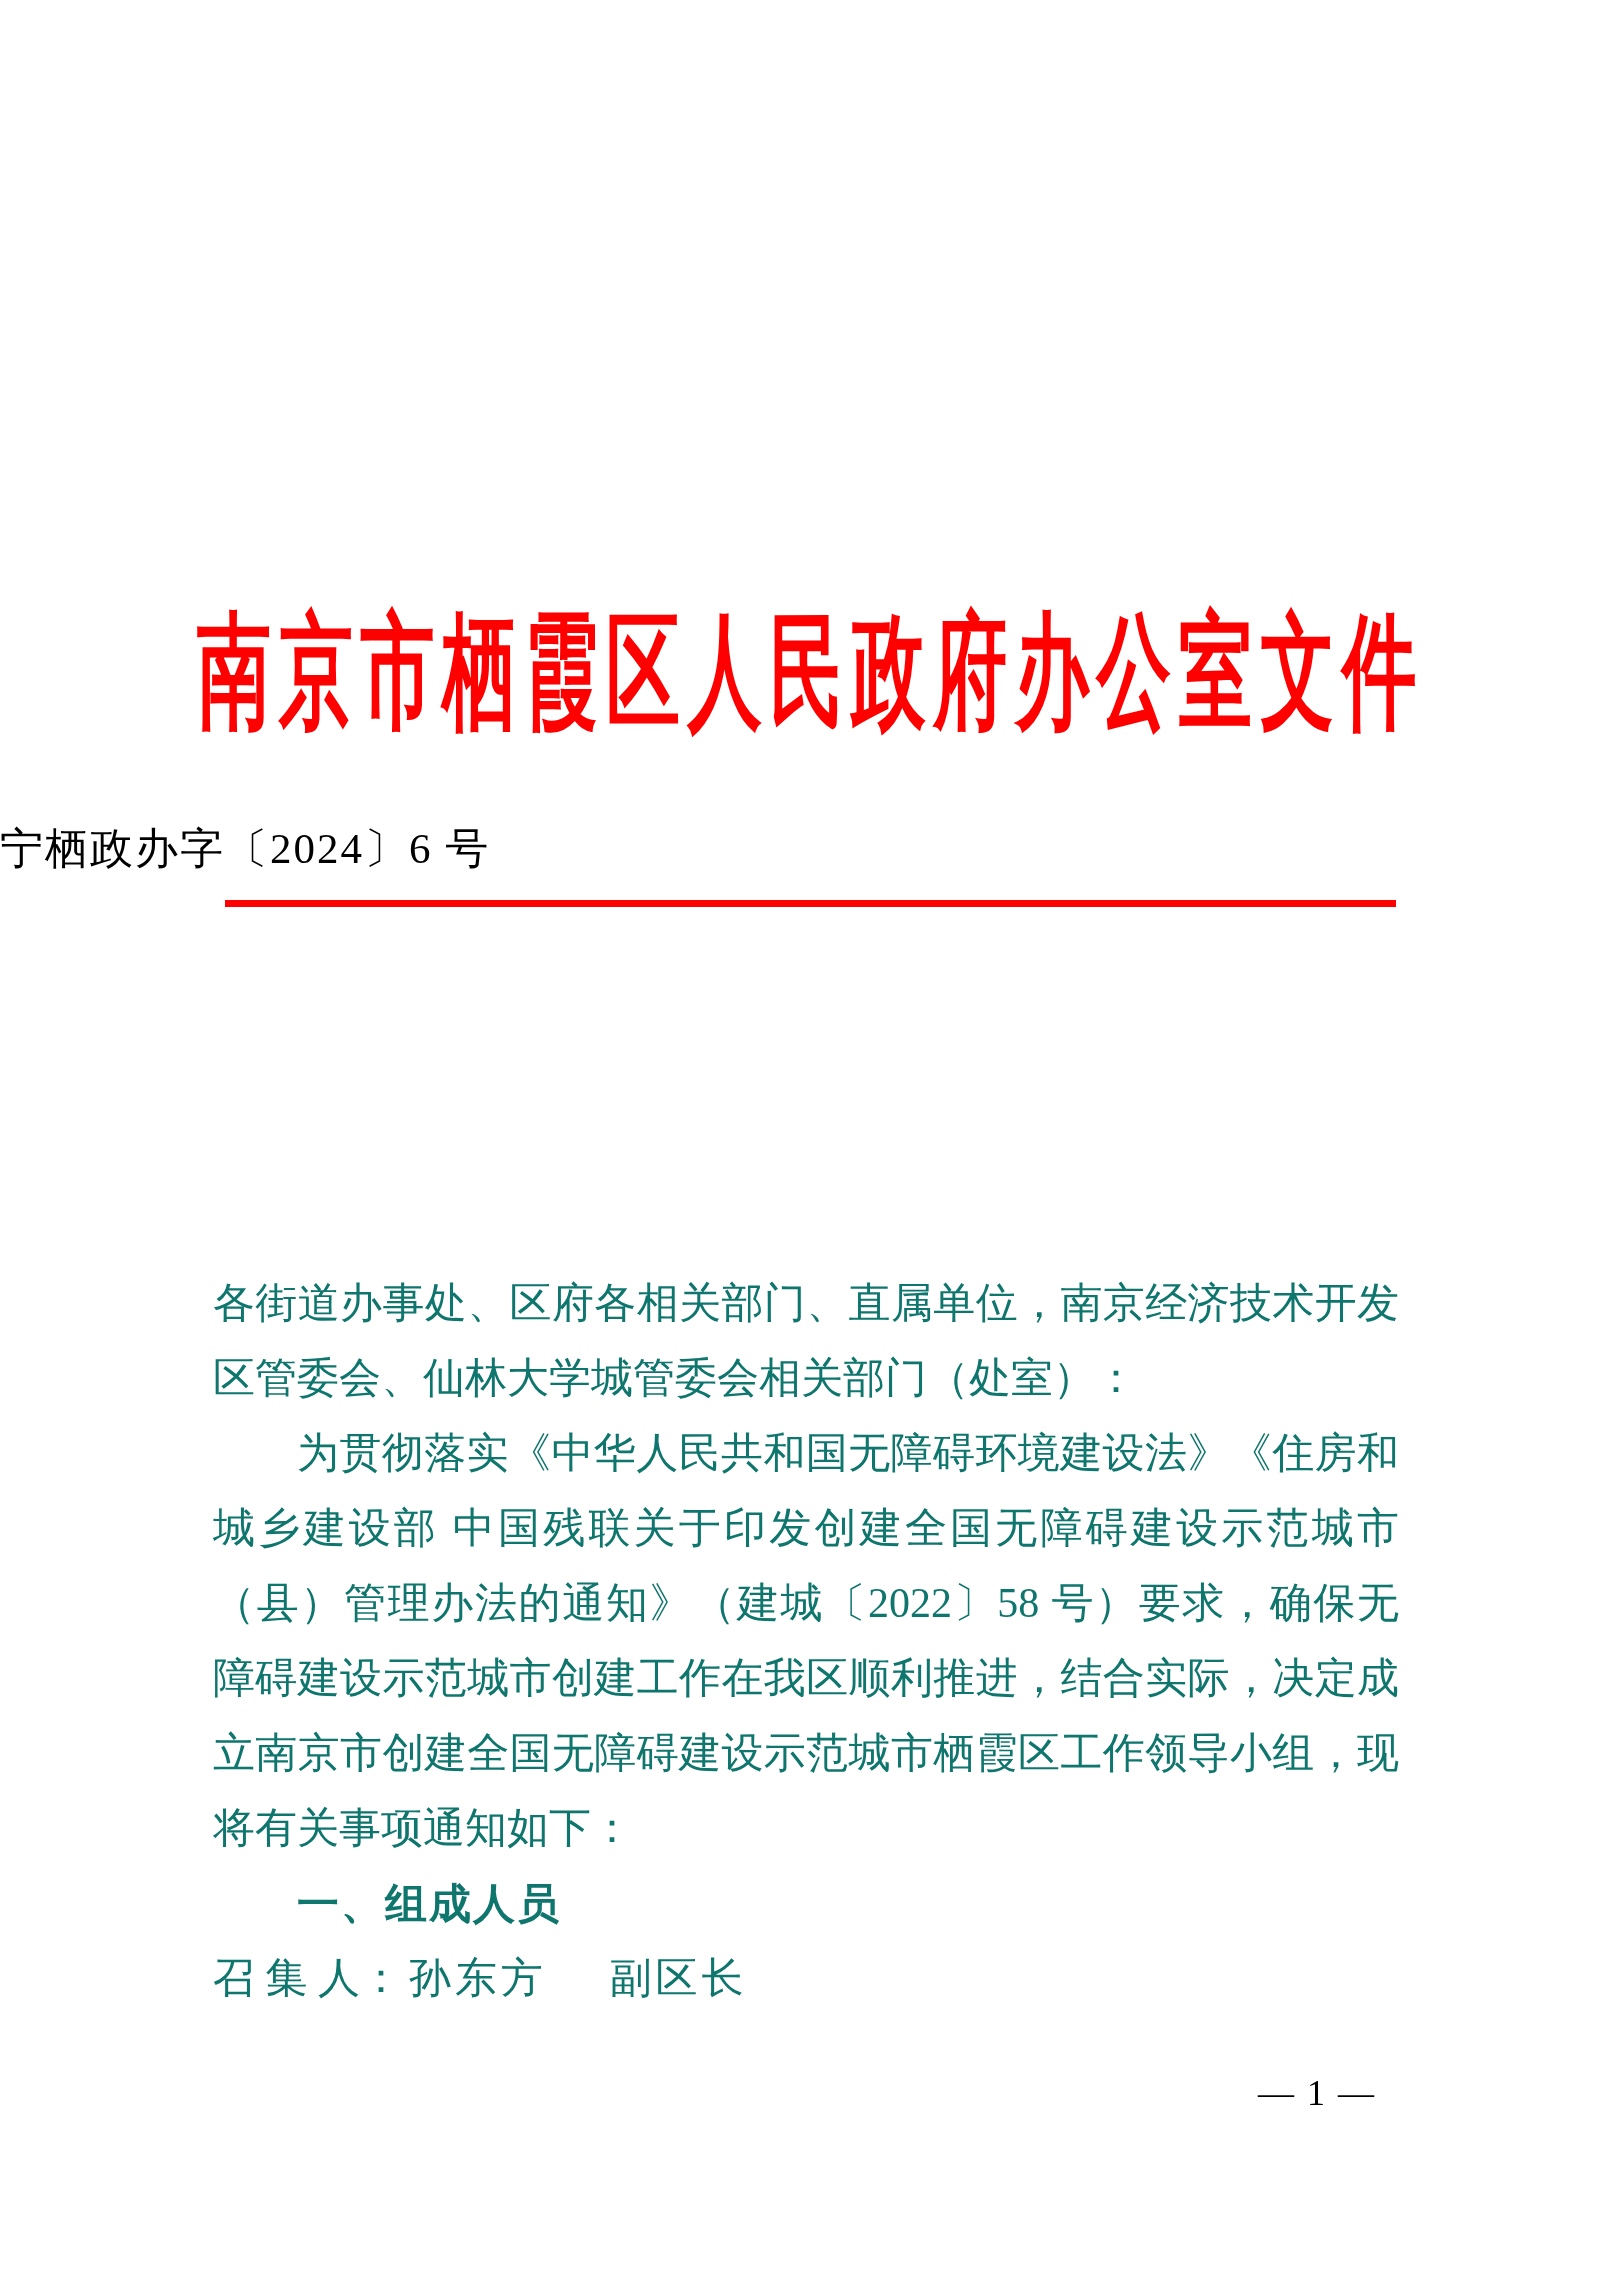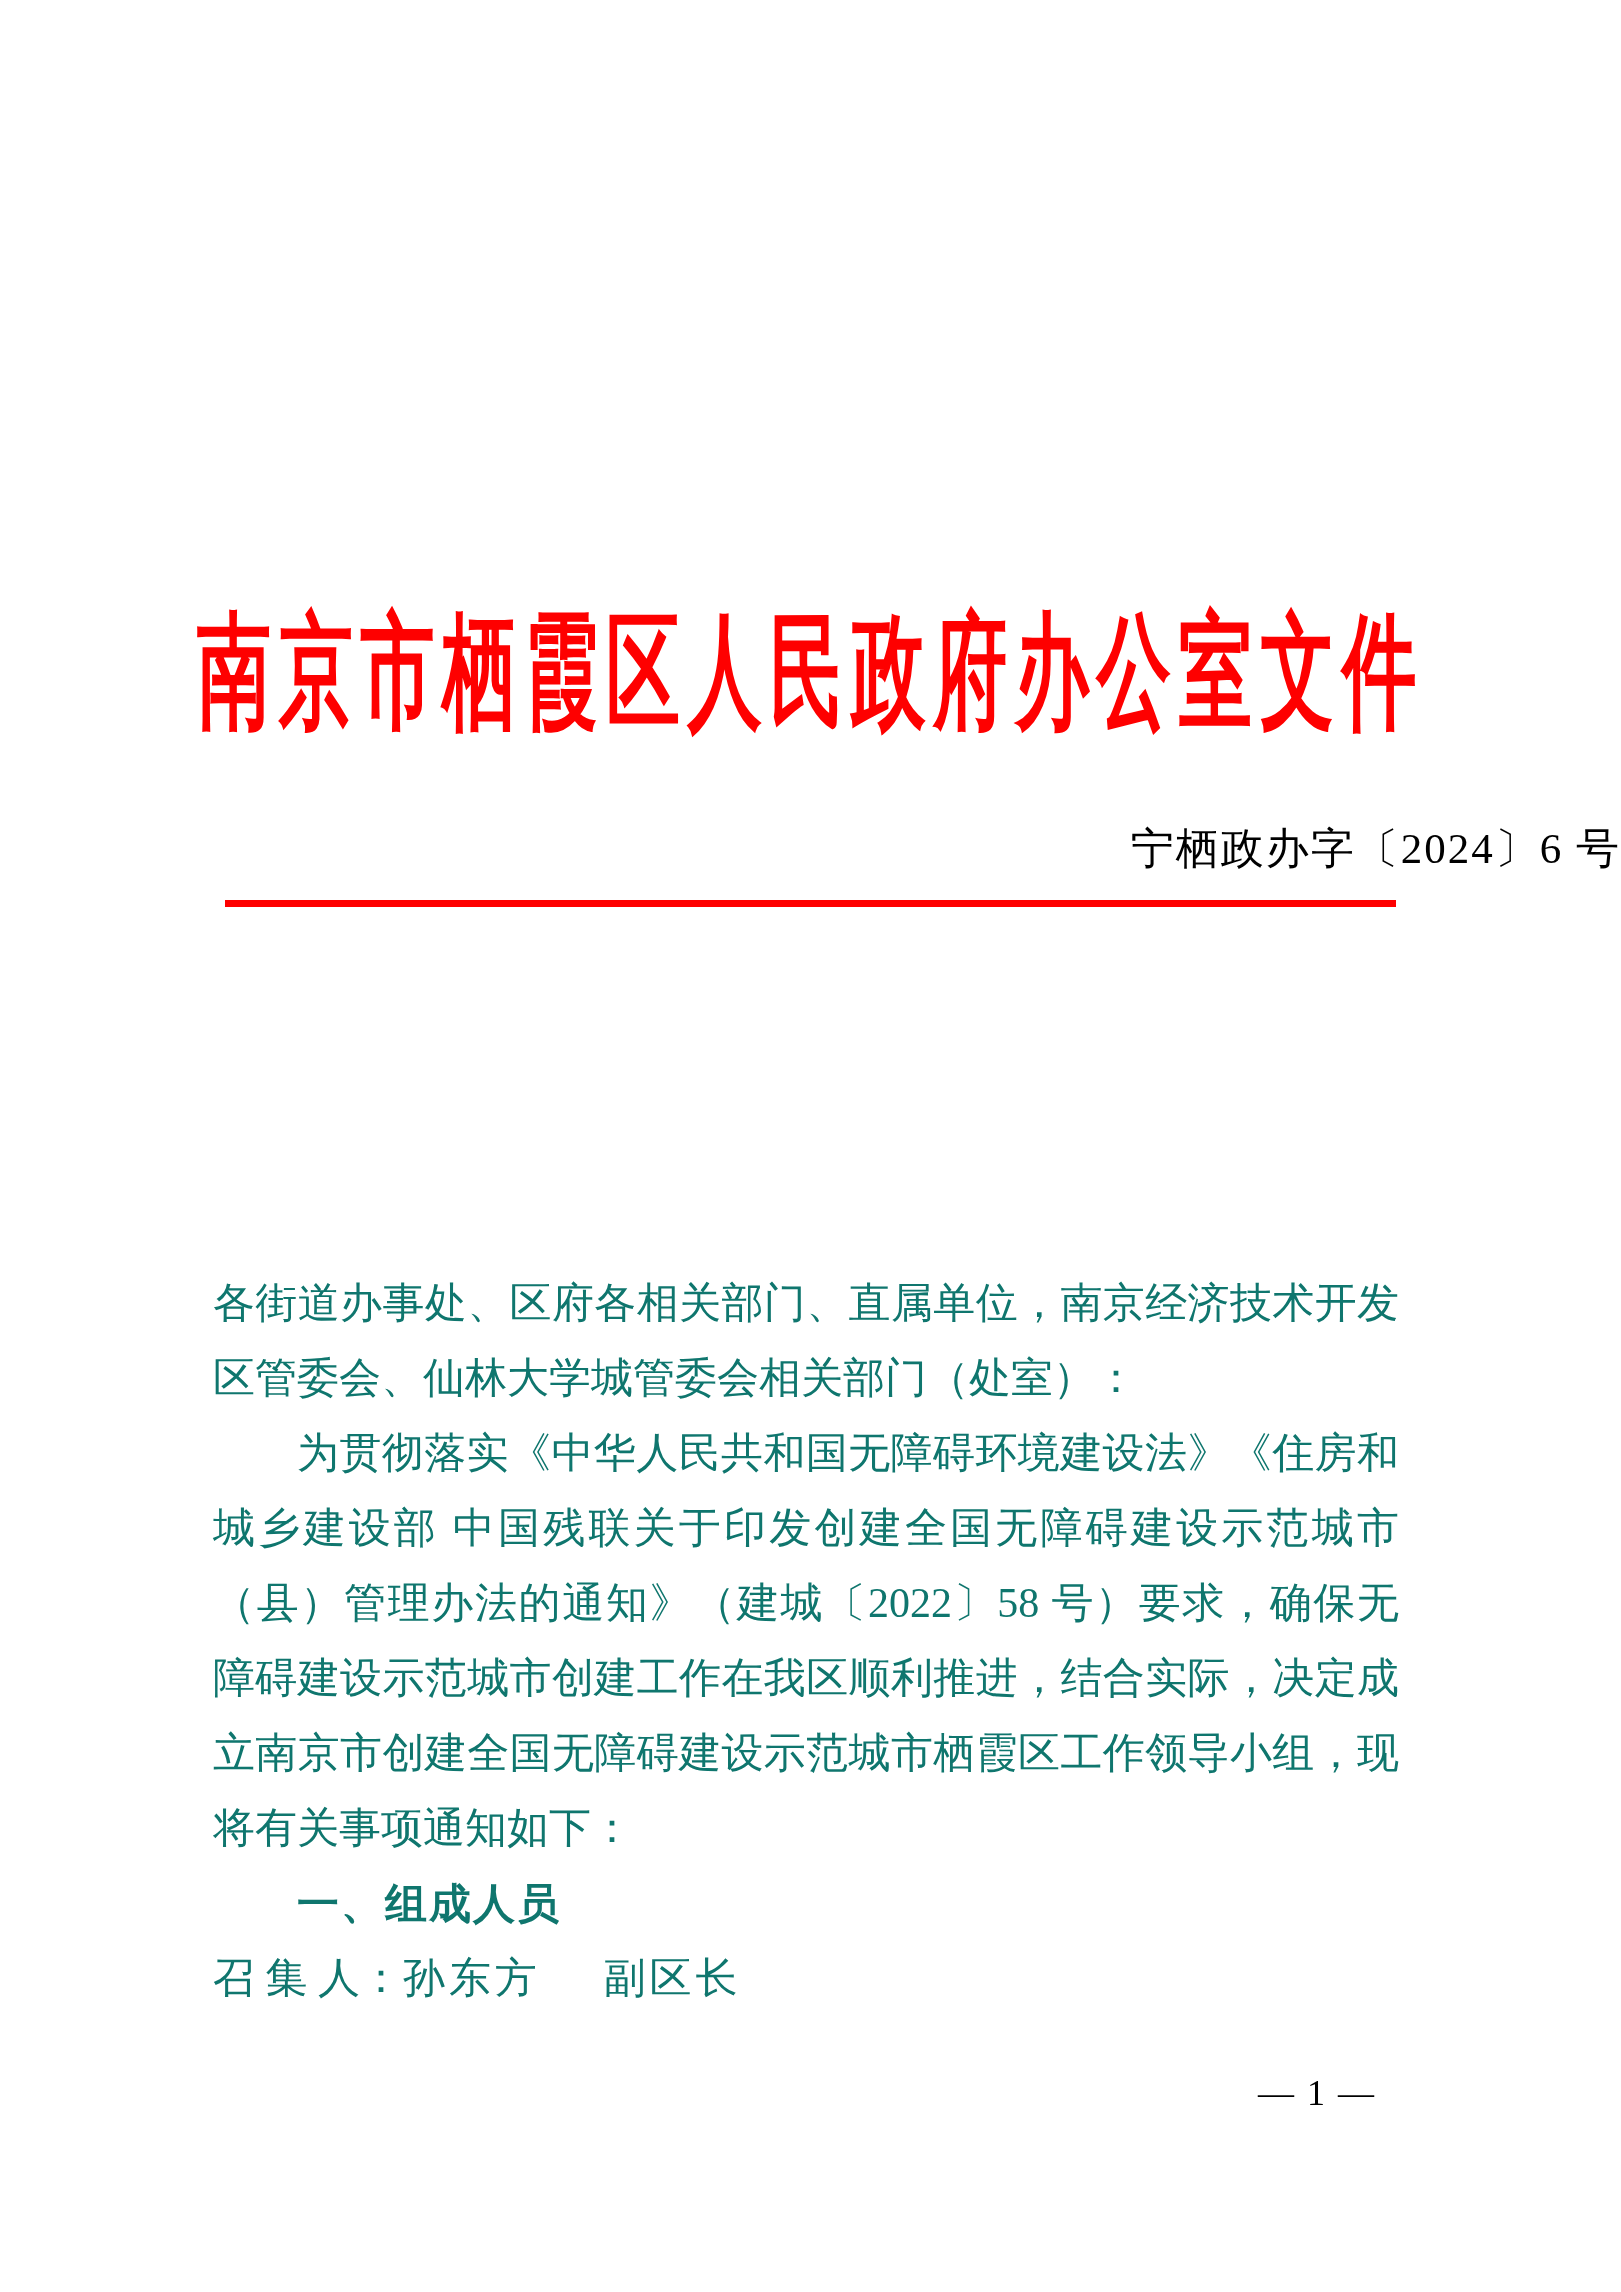--- a/index.html
+++ b/index.html
@@ -32,21 +32,21 @@
     transform: scaleY(1.7);
     transform-origin: center top;
     white-space: nowrap;
   }
   
   .doc-number {
     position: absolute;
     top: 823px;
     left: 0;
     width: 100%;
-    text-align: right;
+    text-align: left;
     font-size: 43px;
     line-height: 51px;
     letter-spacing: 2px;
     color: #000000;
     white-space: nowrap;
   }
   
   .red-line {
     position: absolute;
     top: 900px;
@@ -90,21 +90,21 @@
     font-family: Liberation Sans, sans-serif;
     font-weight: 700;
     letter-spacing: 2px;
   }
   .convener-line {
     padding-left: 84px;
     white-space: nowrap;
   }
   .convener-name {
     letter-spacing: 3.9px;
-    margin-left: 1px;
+    margin-left: 7px;
   }
   .convener-role {
     letter-spacing: 3.9px;
     margin-left: 63px;
   }
   
   .page-number {
     position: absolute;
     top: 2074px;
     right: 245px;

